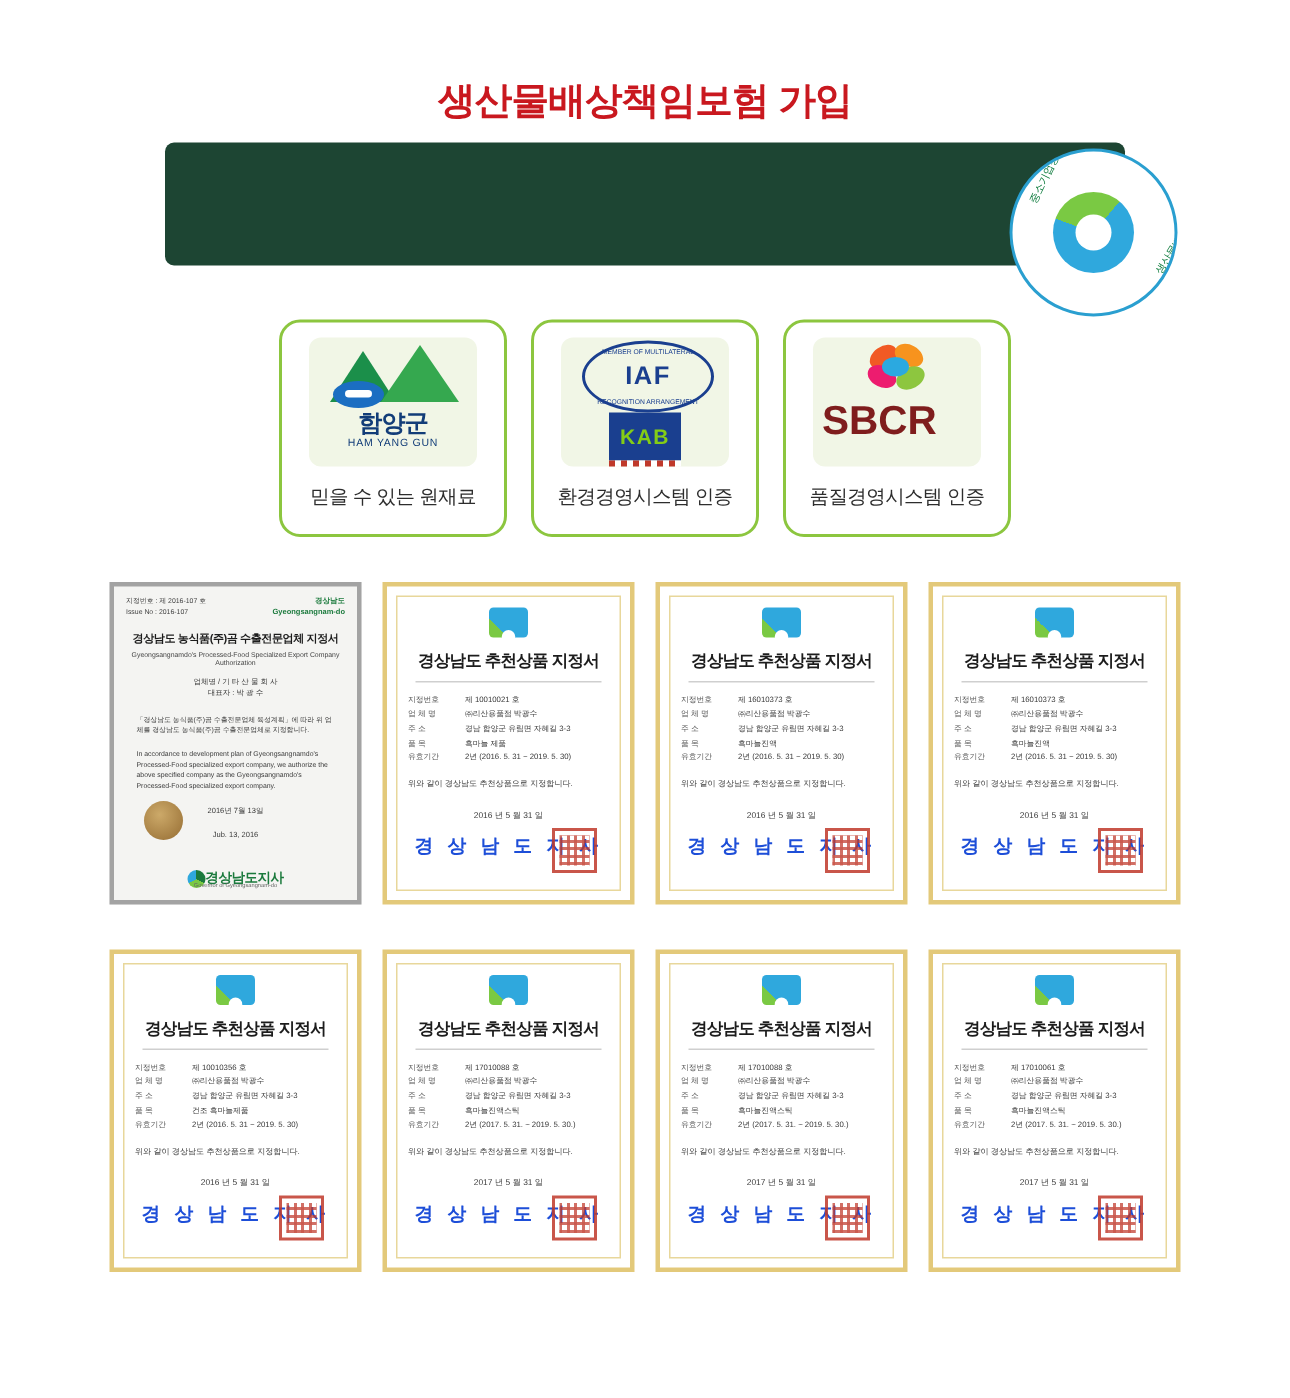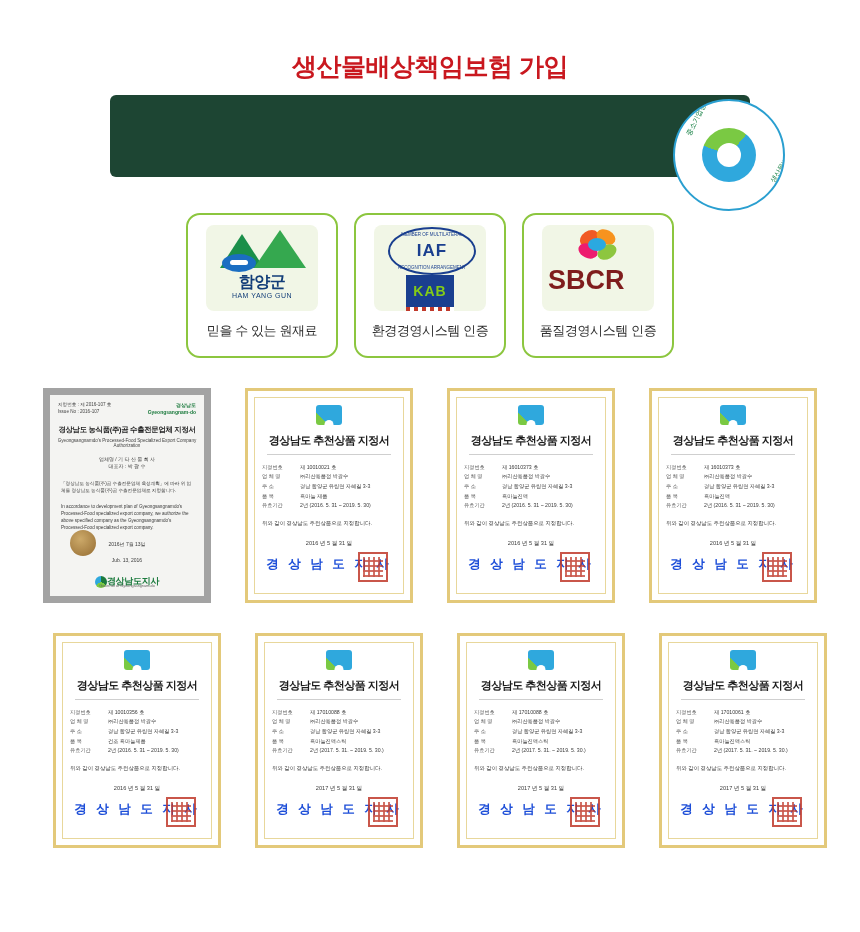--- a/index.html
+++ b/index.html
@@ -282,21 +282,20 @@
     height: 215px;
     border: 1px solid #d8d8d8;
     background: #ffffff;
     position: relative;
     box-sizing: border-box;
     overflow: hidden;
   }
   .cert.ornate {
     border: 3px solid #e3c97a;
     padding: 5px;
-    margin-left: 20px;
   }
   .cert.ornate::before {
     content: "";
     position: absolute;
     left: 6px; top: 6px; right: 6px; bottom: 6px;
     border: 1px solid #e8d79b;
     pointer-events: none;
   }
   .cert-logo {
     width: 26px; height: 20px;
@@ -372,21 +371,21 @@
     content:"";
     position:absolute; left:3px; top:3px; right:3px; bottom:3px;
     background:
       repeating-linear-gradient(0deg, rgba(192,57,43,.85) 0 2px, transparent 2px 5px),
       repeating-linear-gradient(90deg, rgba(192,57,43,.85) 0 2px, transparent 2px 5px);
   }
 
   
   .cert.gray {
     background: #f4f4f2;
-    border: 7px solid #a3a3a3;
+    border: 3px solid #a3a3a3;
   }
   .cert.gray .topbar {
     display:flex; justify-content:space-between; align-items:flex-start;
     padding: 7px 8px 0;
   }
   .cert.gray .topbar .meta {
     font-size: 4.6px; color:#444; line-height:1.5;
   }
   .cert.gray .topbar .rightlogo {
     font-size: 5px; color:#1b7a3d; font-weight:bold; text-align:right; line-height:1.3;

